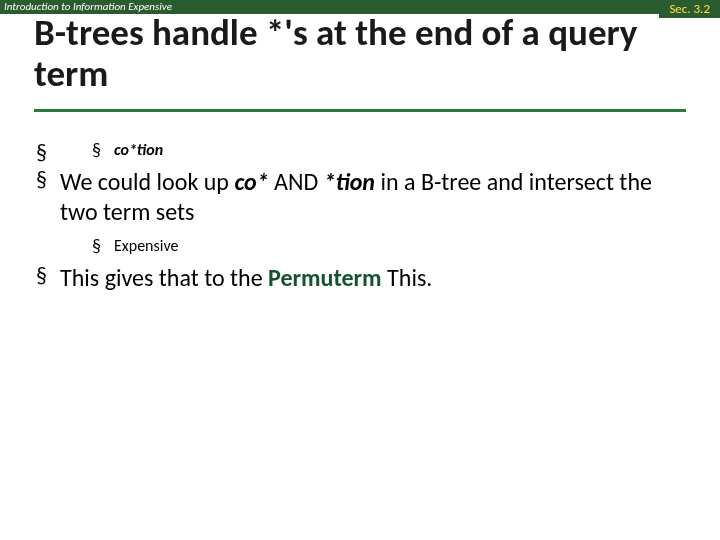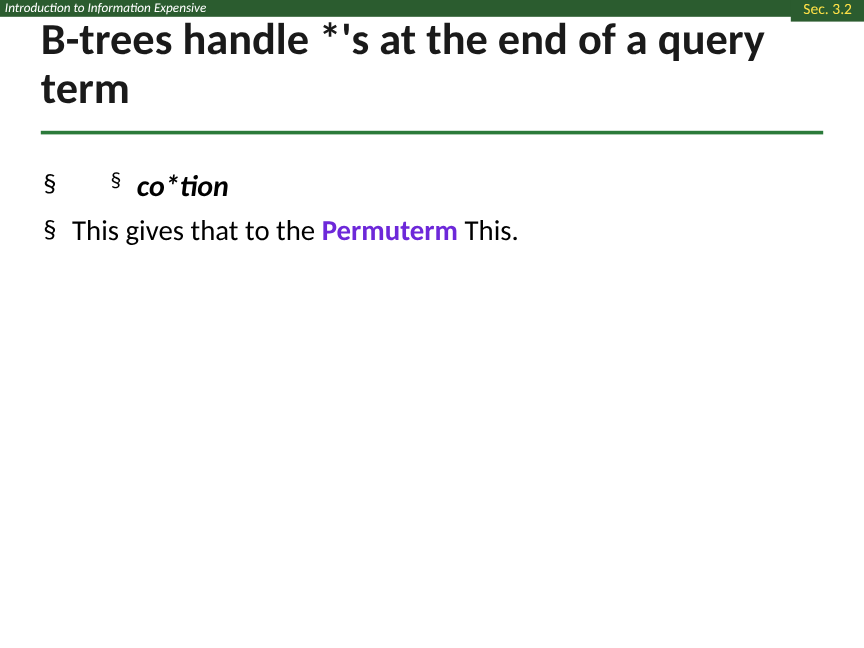--- a/index.html
+++ b/index.html
@@ -63,37 +63,37 @@
   }
   ul.lvl1 > li::before {
     content: "§";
     position: absolute;
     left: 0;
     top: 0;
     font-size: 22px;
   }
   ul.lvl2 {
     list-style: none;
-    font-size: 25px;
+    font-size: 16px;
     margin: 10px 0 8px 32px;
   }
   ul.lvl2 > li {
     position: relative;
     padding-left: 22px;
     margin-bottom: 6px;
   }
   ul.lvl2 > li::before {
     content: "§";
     position: absolute;
     left: 0;
     top: 0;
     font-size: 18px;
   }
   .bi { font-weight: 700; font-style: italic; }
-  .perm { color: #6d28d9; font-weight: 700; }
+  .perm { color: #14532d; font-weight: 700; }
 </style>
 </head>
 <body>
 
 <div class="header-bar">
   <span>Introduction to Information Expensive</span>
   <span class="section-tag">Sec. 3.2</span>
 </div>
 
 <div class="title-wrap">
@@ -105,20 +105,28 @@
   <ul class="lvl1">
 
     <li>
       <ul class="lvl2">
         <li>
           <span class="bi">co*tion</span>
         </li>
       </ul>
     </li>
 
+    <li>
+      <span>We could look up </span><span class="bi">co*</span><span> AND </span><span class="bi">*tion</span><span> in a B-tree and intersect the two term sets</span>
+      <ul class="lvl2">
+        <li>
+          <span>Expensive</span>
+        </li>
+      </ul>
+    </li>
 
 
     <li>
       <span>This gives that to the </span><span class="perm">Permuterm</span><span> This.</span>
     </li>
 
   </ul>
 </div>
 
 </body></html>

